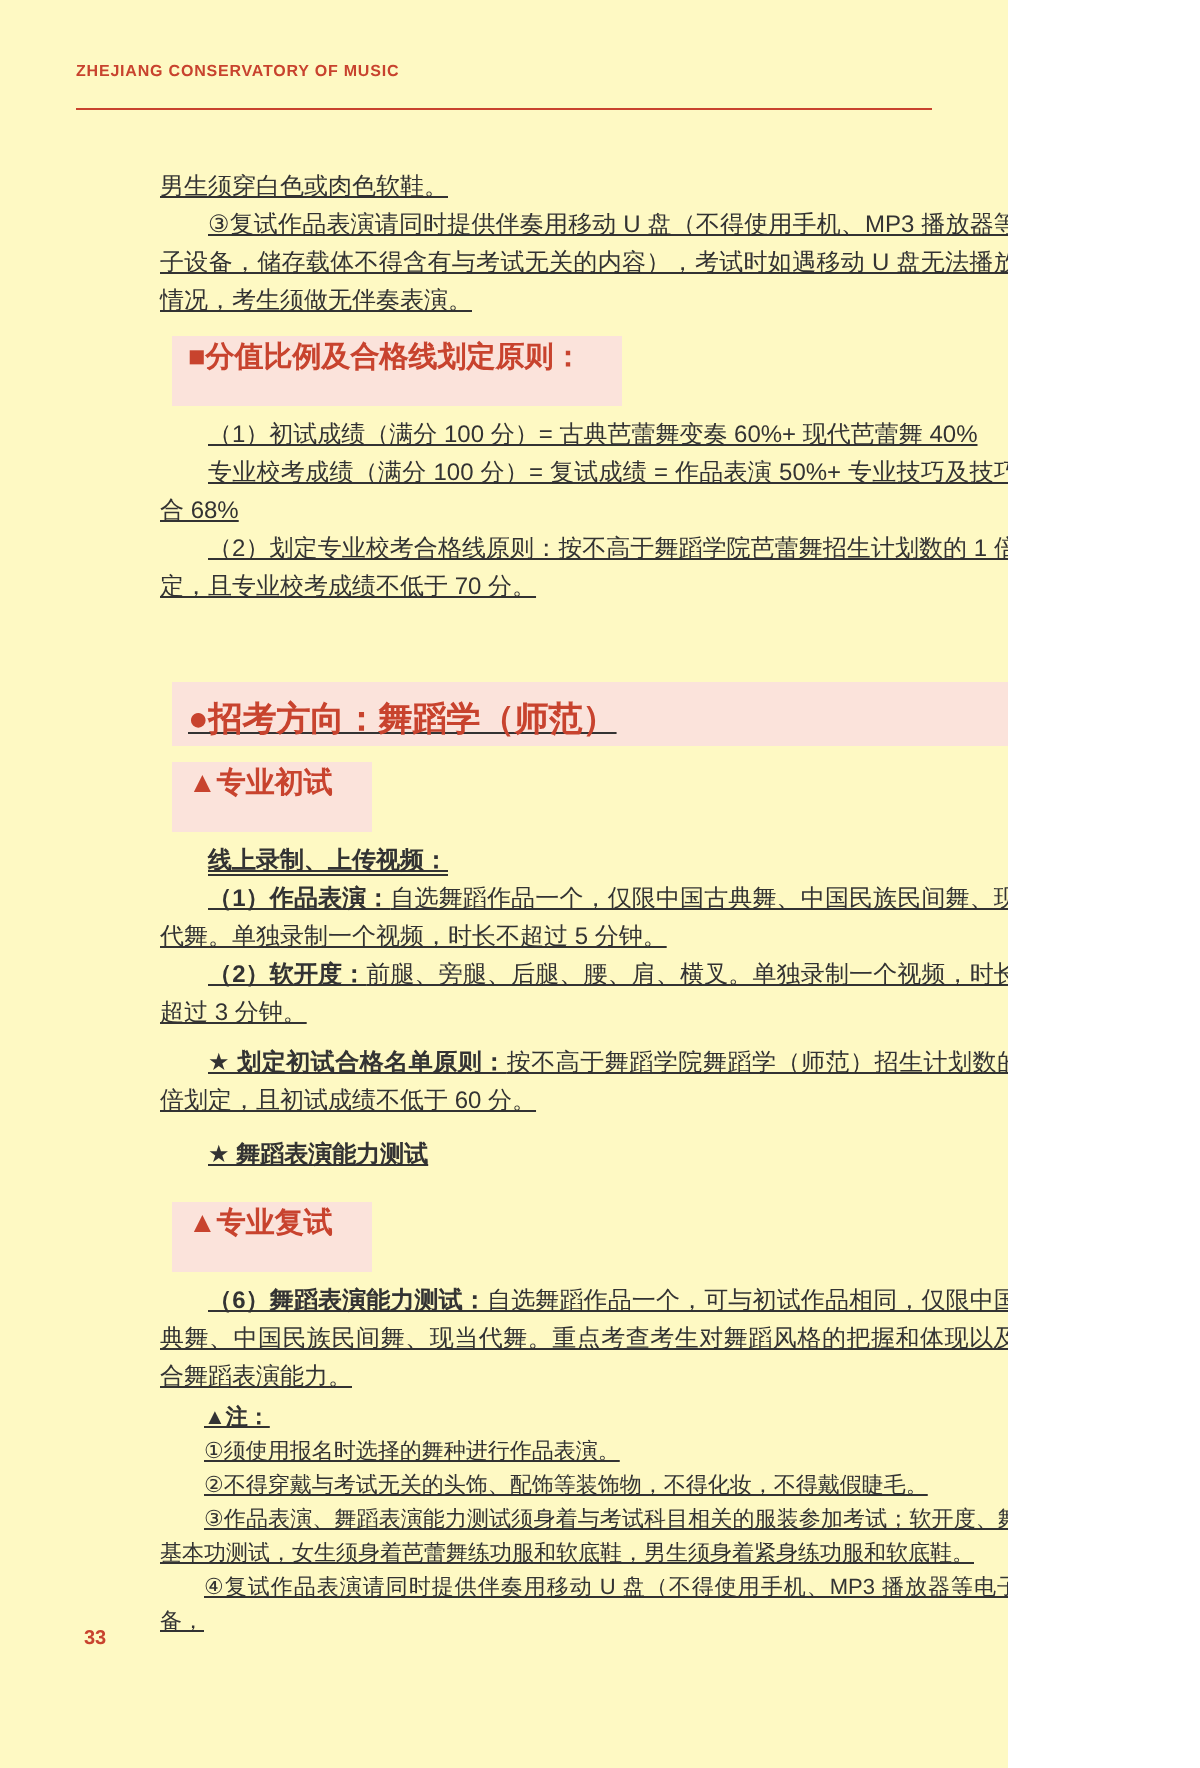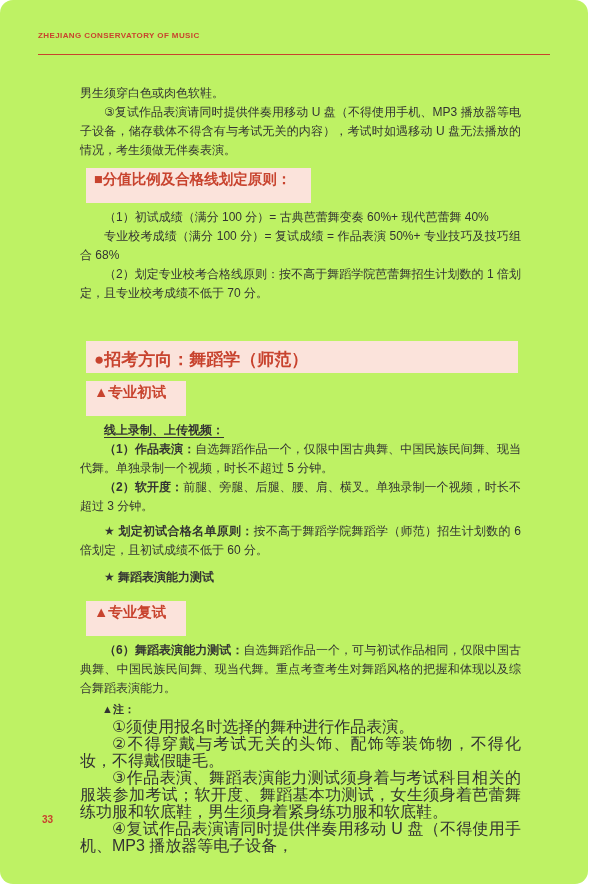--- a/index.html
+++ b/index.html
@@ -1,25 +1,24 @@
 <!DOCTYPE html>
 <html><head>
 <meta charset="utf-8">
 <style>
   * { margin: 0; padding: 0; box-sizing: border-box; }
   html, body { background: #ffffff; }
   .page {
     position: relative;
-    width: 588px;
+    width: 504px;
     height: 884px;
-    background: #bef264;
+    background: #fef9c3;
     font-family: "Liberation Sans", "DejaVu Sans", sans-serif;
     color: #333333;
     overflow: hidden;
-    border-radius: 13px;
   }
   .brand {
     position: absolute;
     top: 31px;
     left: 38px;
     font-size: 8px;
     letter-spacing: 0.4px;
     font-weight: bold;
     color: #C8432E;
   }
@@ -28,20 +27,21 @@
     top: 54px;
     left: 38px;
     right: 38px;
     border-top: 1px solid #C8432E;
   }
   .content {
     position: absolute;
     top: 84px;
     left: 80px;
     width: 441px;
+    text-decoration: underline;
   }
   p.body {
     font-size: 12px;
     line-height: 19px;
     text-align: justify;
     text-indent: 2em;
     color: #333333;
   }
   p.noindent { text-indent: 0; }
   .bold { font-weight: bold; }
@@ -76,21 +76,21 @@
   .mt8 { margin-top: 8px; }
   .mt14 { margin-top: 14px; }
   .notes-heading {
     font-size: 11px;
     line-height: 17px;
     font-weight: bold;
     text-indent: 2em;
     margin-top: 3px;
   }
   p.note {
-    font-size: 16px;
+    font-size: 11px;
     line-height: 17px;
     text-align: justify;
     text-indent: 2em;
     color: #333333;
   }
   .page-number {
     position: absolute;
     left: 42px;
     top: 814px;
     font-size: 10px;

